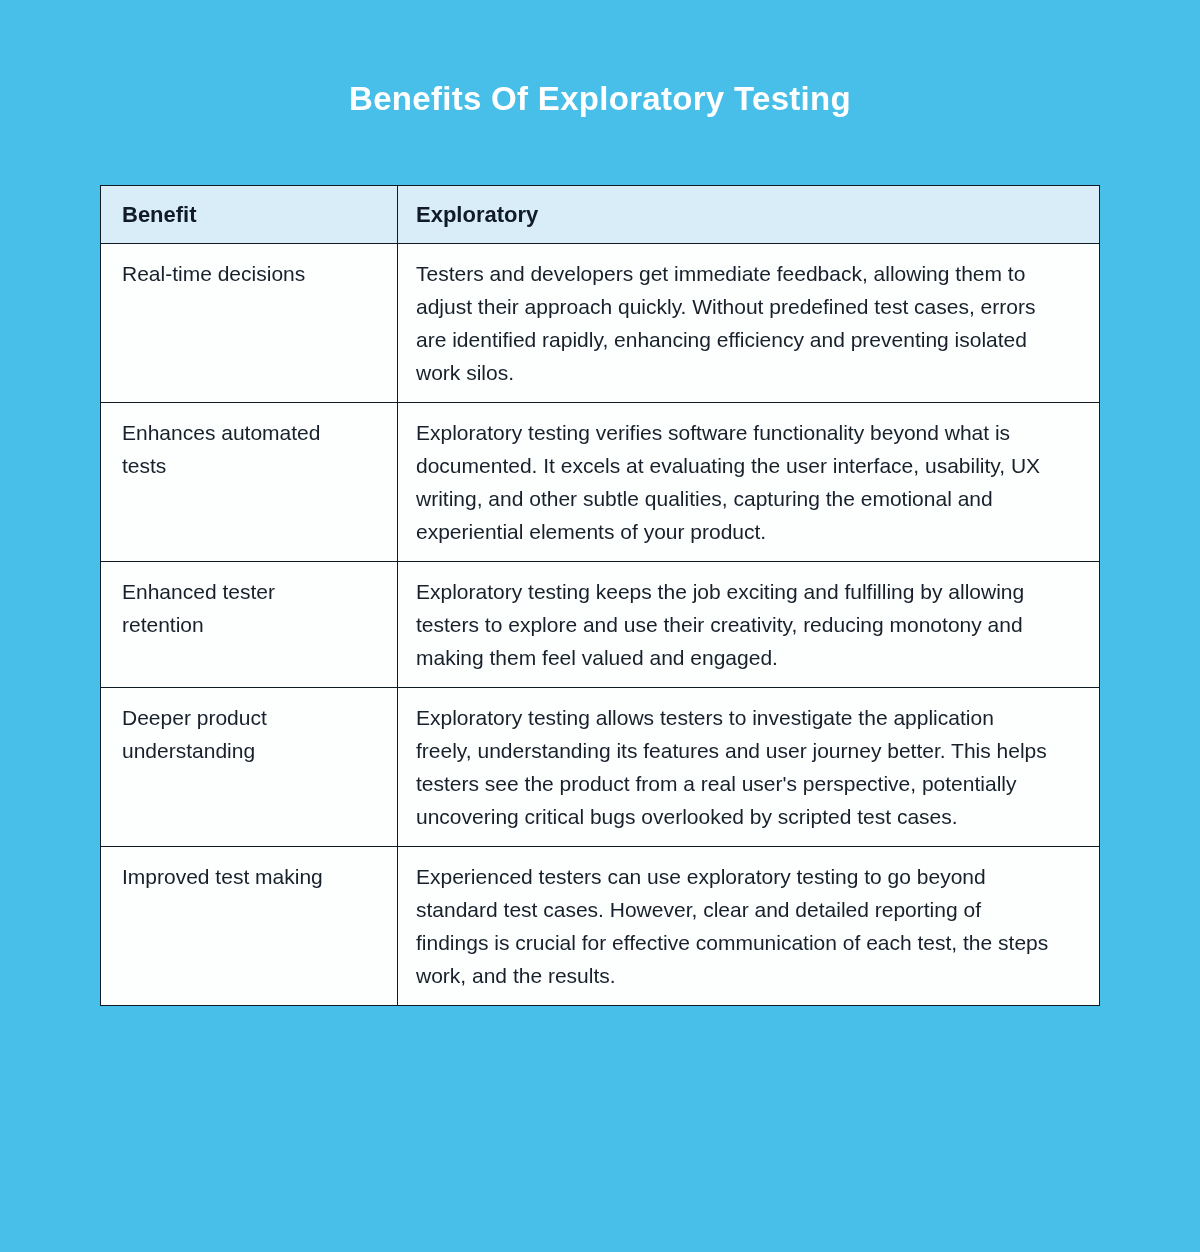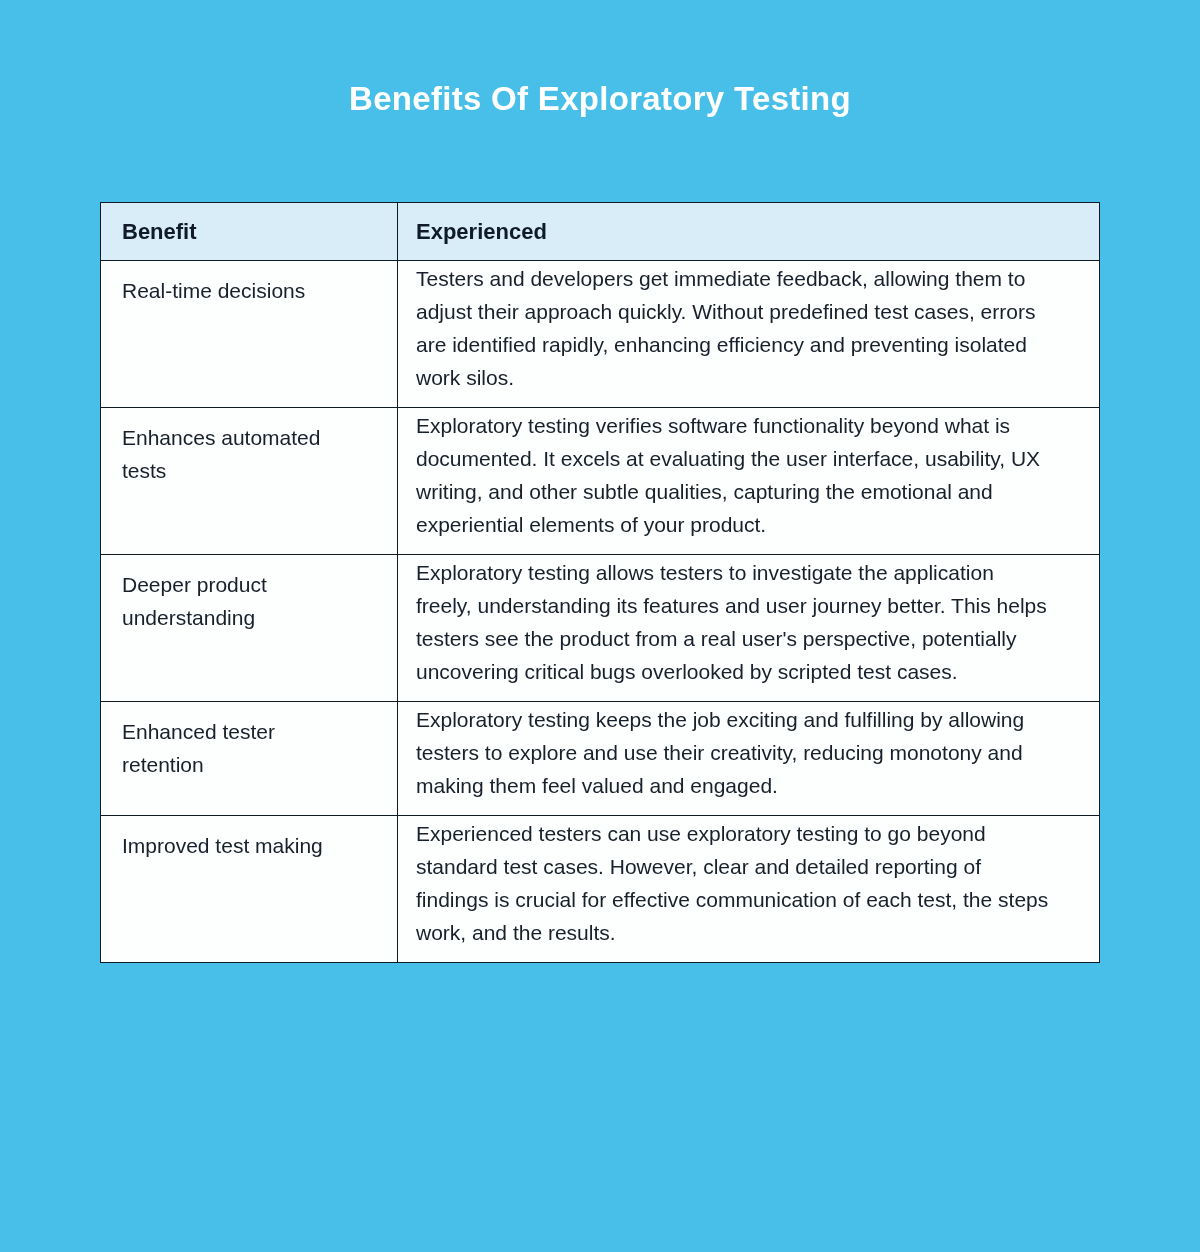--- a/index.html
+++ b/index.html
@@ -22,21 +22,21 @@
     width: 1200px;
     text-align: center;
     color: #ffffff;
     font-size: 33px;
     font-weight: 700;
     letter-spacing: 0.3px;
   }
   .table-wrap {
     position: absolute;
     left: 100px;
-    top: 202px;
+    top: 185px;
     width: 999px;
   }
   table {
     border-collapse: collapse;
     table-layout: fixed;
     width: 999px;
     background: #fdfefe;
   }
   col.col-benefit { width: 297px; }
   col.col-desc   { width: 702px; }
@@ -59,58 +59,58 @@
     font-size: 21px;
     font-weight: 400;
     color: #17202b;
     line-height: 33px;
     background: #fdfefe;
   }
   td.benefit {
     padding: 13px 46px 13px 21px;
   }
   td.desc {
-    padding: 1px 45px 13px 18px;
+    padding: 13px 45px 13px 18px;
   }
 </style>
 </head>
 <body>
 
 <div class="page">
 
   <h1 class="title">Benefits Of Exploratory Testing</h1>
 
   <div class="table-wrap">
     <table>
       <colgroup>
         <col class="col-benefit">
         <col class="col-desc">
       </colgroup>
       <thead>
         <tr>
           <th>Benefit</th>
-          <th class="desc-h">Experienced</th>
+          <th class="desc-h">Exploratory</th>
         </tr>
       </thead>
       <tbody>
         <tr>
           <td class="benefit">Real-time decisions</td>
           <td class="desc">Testers and developers get immediate feedback, allowing them to adjust their approach quickly. Without predefined test cases, errors are identified rapidly, enhancing efficiency and preventing isolated work silos.</td>
         </tr>
         <tr>
           <td class="benefit">Enhances automated tests</td>
           <td class="desc">Exploratory testing verifies software functionality beyond what is documented. It excels at evaluating the user interface, usability, UX writing, and other subtle qualities, capturing the emotional and experiential elements of your product.</td>
         </tr>
         <tr>
+          <td class="benefit">Enhanced tester retention</td>
+          <td class="desc">Exploratory testing keeps the job exciting and fulfilling by allowing testers to explore and use their creativity, reducing monotony and making them feel valued and engaged.</td>
+        </tr>
+        <tr>
           <td class="benefit">Deeper product understanding</td>
           <td class="desc">Exploratory testing allows testers to investigate the application freely, understanding its features and user journey better. This helps testers see the product from a real user's perspective, potentially uncovering critical bugs overlooked by scripted test cases.</td>
-        </tr>
-        <tr>
-          <td class="benefit">Enhanced tester retention</td>
-          <td class="desc">Exploratory testing keeps the job exciting and fulfilling by allowing testers to explore and use their creativity, reducing monotony and making them feel valued and engaged.</td>
         </tr>
         <tr>
           <td class="benefit">Improved test making</td>
           <td class="desc">Experienced testers can use exploratory testing to go beyond standard test cases. However, clear and detailed reporting of findings is crucial for effective communication of each test, the steps work, and the results.</td>
         </tr>
       </tbody>
     </table>
   </div>
 
 </div>

